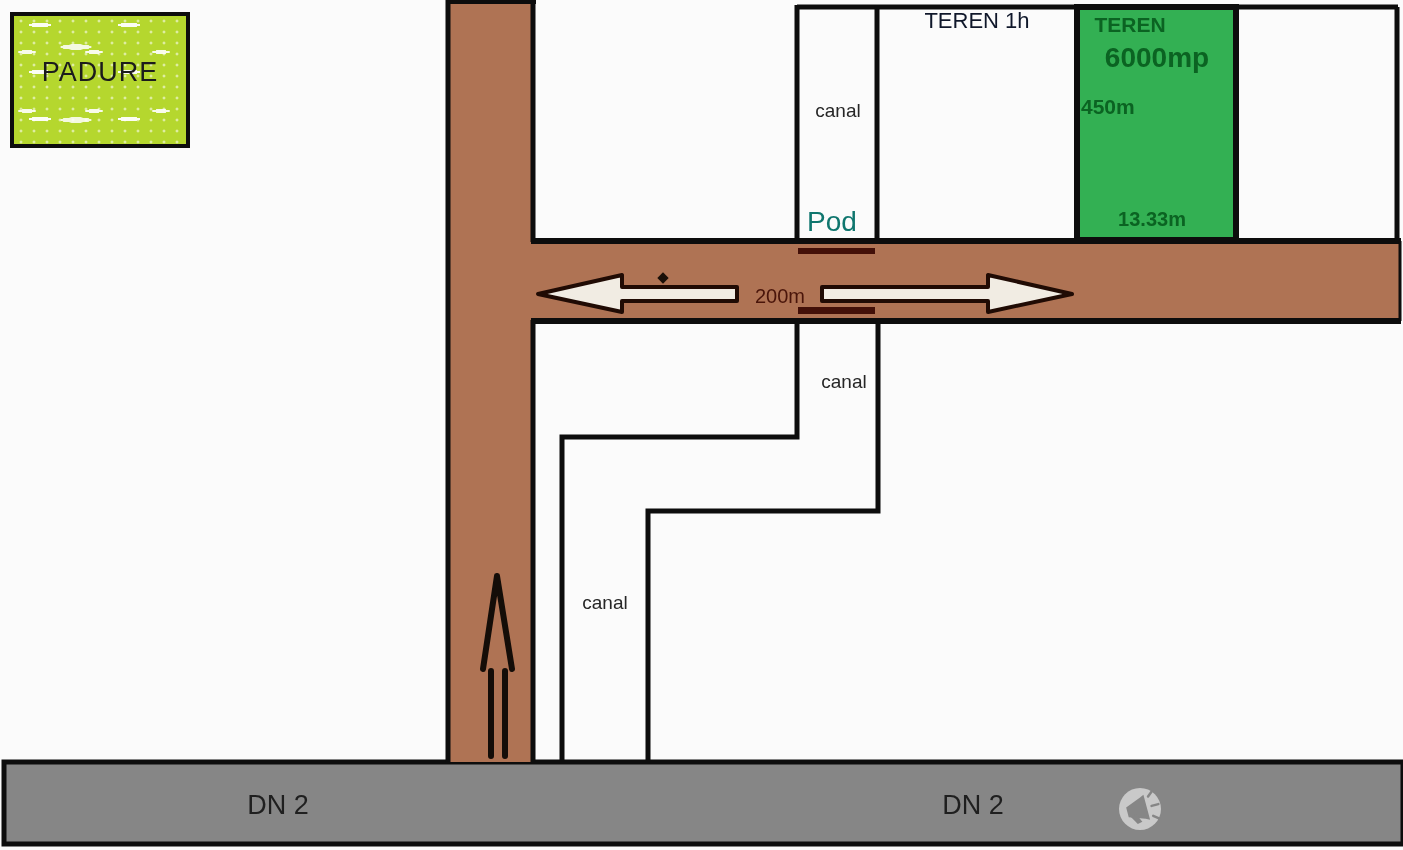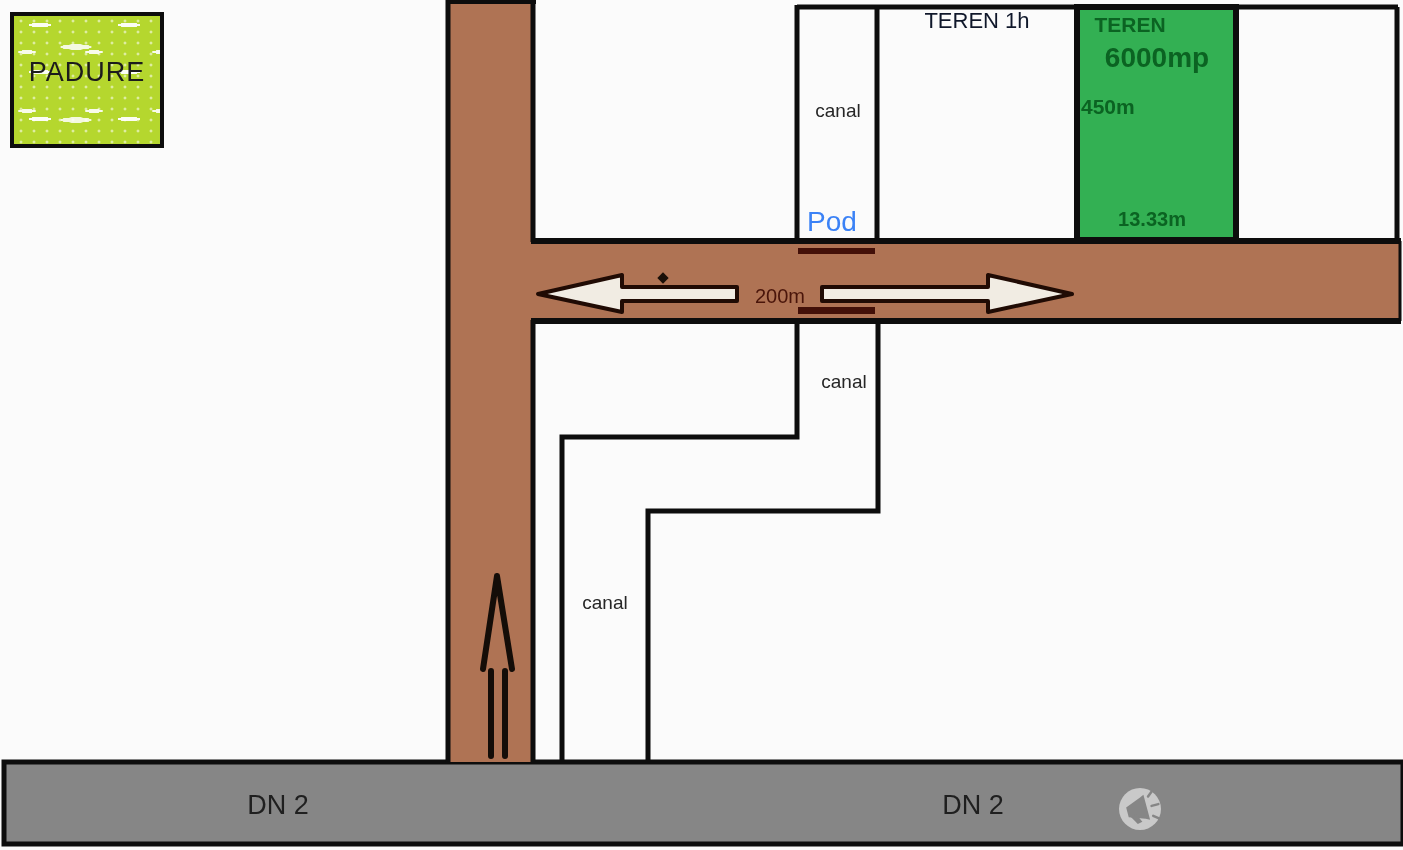--- a/index.html
+++ b/index.html
@@ -26,21 +26,21 @@
     position:absolute;box-sizing:border-box;border:4px solid var(--line-black);
   }
   .speckle{
     background-image:
       radial-gradient(ellipse 19px 3.5px at 26px 9px, rgba(255,255,255,.95) 58%, rgba(255,255,255,0) 62%),
       radial-gradient(ellipse 26px 4.5px at 62px 31px, rgba(255,255,255,.85) 58%, rgba(255,255,255,0) 62%),
       radial-gradient(ellipse 15px 3px at 13px 36px, rgba(255,255,255,.9) 58%, rgba(255,255,255,0) 62%),
       radial-gradient(circle 1.6px at 7px 5px, rgba(255,255,255,.55) 96%, rgba(255,255,255,0) 100%);
     background-size: 89px 47px, 131px 73px, 67px 59px, 13px 11px;
   }
-  #forest-parcel{left:10px;top:12px;width:154px;height:136px;background-color:var(--forest-green);}
+  #forest-parcel{left:10px;top:12px;width:180px;height:136px;background-color:var(--forest-green);}
   #locality-parcel{left:8px;top:425px;width:205px;height:308px;background-color:var(--locality-pink);}
   .parcel .plabel{
     position:absolute;left:0;right:0;text-align:center;
     color:#1c1c1c;letter-spacing:1px;
   }
   #forest-parcel .plabel{top:41px;font-size:27px;}
   #locality-parcel .plabel{top:112px;font-size:26px;}
 
   
   svg#linework{position:absolute;left:0;top:0;z-index:2;}
@@ -54,21 +54,21 @@
   .dot{fill:#1a0f08;}
   .wm-circle{fill:#c9c9c9;}
   .wm-horn{fill:var(--highway-gray);}
   .wm-ray{stroke:var(--highway-gray);stroke-width:2.5;fill:none;stroke-linecap:round;}
 
   
   .lbl{position:absolute;z-index:3;white-space:nowrap;color:#0f172a;}
   .center{text-align:center;}
   #teren1h-label{left:897px;top:8px;width:160px;font-size:22px;}
   #canal-top-label{left:799px;top:100px;width:78px;font-size:19px;color:#262626;}
-  #pod-label{left:792px;top:206px;width:80px;font-size:28px;color:#3b82f6;}
+  #pod-label{left:792px;top:206px;width:80px;font-size:28px;color:#0f766e;}
   #distance-label{left:738px;top:285px;width:84px;font-size:20px;color:var(--distance-text);}
   #canal-mid-label{left:805px;top:371px;width:78px;font-size:19px;color:#262626;}
   #canal-low-label{left:566px;top:592px;width:78px;font-size:19px;color:#262626;}
   .green-text{color:var(--parcel-text);font-weight:600;}
   #teren-title{left:1055px;top:13px;width:150px;font-size:21px;}
   #teren-area{left:1077px;top:42px;width:160px;font-size:28px;}
   #teren-length{left:1081px;top:95px;font-size:21px;}
   #teren-width{left:1077px;top:208px;width:150px;font-size:20px;}
   #dn2-left{left:198px;top:790px;width:160px;font-size:27px;color:#1f1f1f;}
   #dn2-right{left:893px;top:790px;width:160px;font-size:27px;color:#1f1f1f;}

